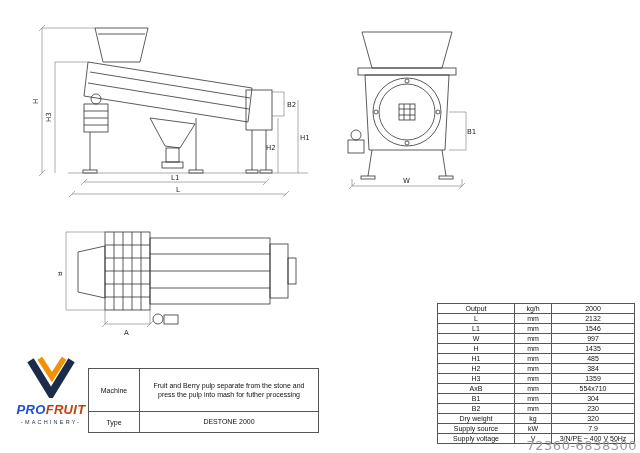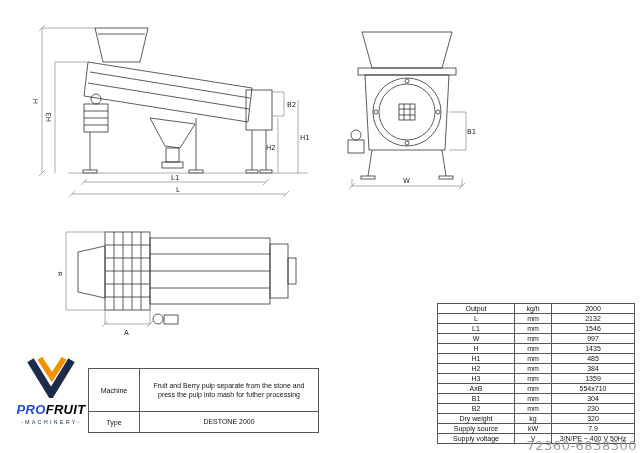--- a/index.html
+++ b/index.html
@@ -21,21 +21,21 @@
 
   .info-table { position:absolute; left:88px; top:368px; font:7px "Liberation Sans", sans-serif; color:#111; }
   .info-table td { border:1px solid #555; padding:2px 4px; text-align:center; vertical-align:middle; }
   .info-table td.lbl { width:42px; }
   .info-table td.val { width:170px; line-height:1.35; }
   .info-table tr.r1 td { height:38px; }
   .info-table tr.r2 td { height:16px; }
 
   .logo { position:absolute; left:14px; top:356px; width:74px; text-align:center; }
   .logo-word { font:italic 900 13px "Liberation Sans", sans-serif; letter-spacing:0.3px; white-space:nowrap; }
-  .pro { color:#1d4ed8; } .fruit { color:#000000; }
+  .pro { color:#1d4ed8; } .fruit { color:#c2410c; }
   .logo-sub { font:5.5px "Liberation Sans", sans-serif; letter-spacing:2.2px; color:#1c2b4a; margin-top:2px; white-space:nowrap; }
 
   .watermark { position:absolute; right:3px; bottom:0; font:13px "DejaVu Sans", sans-serif; color:#9a9a9a; letter-spacing:0.5px;margin-left:33px; }
 </style>
 </head>
 <body>
 
 <div id="page">
 
   <svg class="drawing" style="left:28px; top:20px;" width="285" height="185" viewBox="0 0 285 185">

